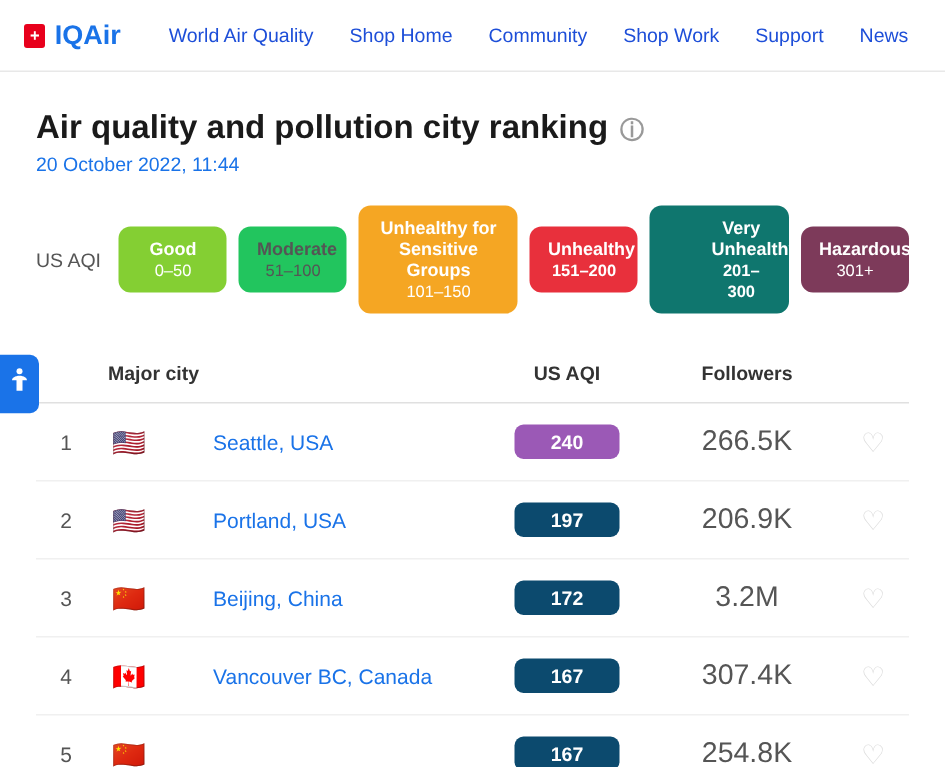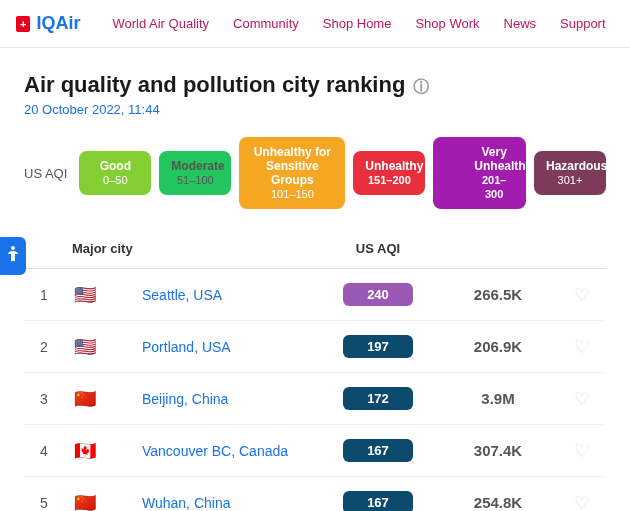--- a/index.html
+++ b/index.html
@@ -4,58 +4,58 @@
   <style>
     * { box-sizing: border-box; margin: 0; padding: 0; }
     body { font-family: -apple-system, BlinkMacSystemFont, 'Segoe UI', sans-serif; background: #fff; font-size: 14px; color: #333; width: 630px; }
 
     
     nav { display: flex; align-items: center; padding: 0 16px; height: 48px; border-bottom: 1px solid #e8e8e8; background: #fff; }
     .logo { display: flex; align-items: center; gap: 6px; margin-right: 20px; font-weight: 700; font-size: 18px; color: #1a1a1a; }
     .logo-icon { background: #e8001c; color: #fff; font-size: 11px; font-weight: 700; padding: 2px 4px; border-radius: 2px; }
     .logo-text { color: #1a73e8; font-weight: 800; }
     .nav-links { display: flex; gap: 0; align-items: center; }
-    .nav-link { padding: 0 12px; font-size: 13px; color: #be185d; cursor: pointer; white-space: nowrap; height: 48px; display: flex; align-items: center; }
+    .nav-link { padding: 0 12px; font-size: 13px; color: #1d4ed8; cursor: pointer; white-space: nowrap; height: 48px; display: flex; align-items: center; }
 
     
     .main { padding: 24px 24px 0 24px; }
 
     .page-title { font-size: 22px; font-weight: 600; color: #1a1a1a; display: flex; align-items: flex-end; gap: 8px; }
     .info-icon { color: #999; font-size: 16px; cursor: pointer; }
     .subtitle { font-size: 13px; color: #1a73e8; margin-top: 4px; }
 
     
     .aqi-legend { display: flex; align-items: center; gap: 8px; margin-top: 20px; }
     .aqi-label { font-size: 13px; color: #555; margin-right: 4px; white-space: nowrap; }
     .aqi-badge { border-radius: 8px; padding: 8px 12px; text-align: center; font-size: 12px; font-weight: 600; color: #fff; min-width: 72px; }
     .aqi-good { background: #84cf33; }
     .aqi-moderate { background: #22c55e; color: #555; }
     .aqi-sensitive { background: #f5a623; }
     .aqi-unhealthy { background: #e8303c; }
-    .aqi-very-unhealthy { background: #a21caf; padding-left: 41px; }
+    .aqi-very-unhealthy { background: #0f766e; padding-left: 41px; }
     .aqi-hazardous { background: #7d3a5a; }
 
     
     .table-header { display: grid; grid-template-columns: 40px 1fr 120px 120px 48px; padding: 12px 0; border-bottom: 1px solid #e0e0e0; margin-top: 20px; }
     .table-header span { font-size: 13px; font-weight: 600; color: #333; }
     .table-header .col-city { padding-left: 8px; }
     .table-header .col-aqi { text-align: center; }
     .table-header .col-followers { text-align: center; }
 
     .table-row { display: grid; grid-template-columns: 40px 1fr 120px 120px 48px; padding: 14px 0; border-bottom: 1px solid #f0f0f0; align-items: center; }
 
     .col-rank { font-size: 14px; color: #555; text-align: center; }
     .col-city-info { display: flex; align-items: center; gap: 10px; padding-left: 8px; }
     .flag { width: 28px; height: 20px; border-radius: 3px; overflow: hidden; display: inline-flex; align-items: center; justify-content: center; font-size: 18px; }
     .city-name { font-size: 14px; color: #1a73e8; cursor: pointer; margin-left: 32px; }
     .col-aqi-val { text-align: center; }
     .aqi-chip { display: inline-block; padding: 4px 24px; border-radius: 6px; font-size: 13px; font-weight: 600; color: #fff; min-width: 54px; text-align: center; }
     .chip-purple { background: #9b59b6; }
     .chip-red { background: #0c4a6e; }
-    .col-followers-val { font-size: 15px; color: #555; text-align: center; font-weight: bold; }
+    .col-followers-val { font-size: 19px; color: #555; text-align: center; }
     .col-heart { text-align: center; }
     .heart-icon { color: #ddd; font-size: 18px; cursor: pointer; }
 
     
     .accessibility-btn {
       position: fixed; left: 0; top: 50%; transform: translateY(-50%);
       background: #1a73e8; color: #fff; border-radius: 0 6px 6px 0;
       padding: 8px 6px; font-size: 16px; cursor: pointer; z-index: 100;
     }
   </style>
@@ -63,25 +63,25 @@
 <body>
 
 <nav>
   <div class="logo">
     <span class="logo-icon">+</span>
     <span class="logo-text">IQAir</span>
   </div>
   <div class="nav-links">
 
   <span class="nav-link">World Air Quality</span>
+      <span class="nav-link">Shop Home</span>
       <span class="nav-link">Community</span>
-      <span class="nav-link">Shop Home</span>
       <span class="nav-link">Shop Work</span>
+      <span class="nav-link">Support</span>
       <span class="nav-link">News</span>
-      <span class="nav-link">Support</span>
     </div>
 </nav>
 
 <div class="main">
   <h1 class="page-title">
     <span>Air quality and pollution city ranking</span>
     <span class="info-icon">ⓘ</span>
   </h1>
   <div class="subtitle">20 October 2022, 11:44</div>
 
@@ -93,20 +93,21 @@
       <div class="aqi-badge aqi-sensitive">Unhealthy for Sensitive Groups<br><span style="font-weight:400;font-size:11px;">101–150</span></div>
       <div class="aqi-badge aqi-unhealthy">Unhealthy<br><span style="font-weight:700;font-size:11px;">151–200</span></div>
       <div class="aqi-badge aqi-very-unhealthy">Very Unhealthy<br><span style="font-weight:700;font-size:11px;">201–300</span></div>
       <div class="aqi-badge aqi-hazardous">Hazardous<br><span style="font-weight:400;font-size:11px;">301+</span></div>
     </div>
 
   <div class="table-header">
     <span class="col-rank"></span>
     <span class="col-city">Major city</span>
     <span class="col-aqi">US AQI</span>
+    <span class="col-followers">Followers</span>
     <span></span>
   </div>
 
   <div id="table-body">
       <div class="table-row">
     <span class="col-rank">1</span>
     <div class="col-city-info">
       <span class="flag">🇺🇸</span>
       <span class="city-name">Seattle, USA</span>
     </div>
@@ -134,21 +135,21 @@
   </div>
       <div class="table-row">
     <span class="col-rank">3</span>
     <div class="col-city-info">
       <span class="flag">🇨🇳</span>
       <span class="city-name">Beijing, China</span>
     </div>
     <div class="col-aqi-val">
       <span class="aqi-chip chip-red">172</span>
     </div>
-    <div class="col-followers-val">3.9M</div>
+    <div class="col-followers-val">3.2M</div>
     <div class="col-heart">
       <span class="heart-icon">♡</span>
     </div>
   </div>
       <div class="table-row">
     <span class="col-rank">4</span>
     <div class="col-city-info">
       <span class="flag">🇨🇦</span>
       <span class="city-name">Vancouver BC, Canada</span>
     </div>
@@ -157,21 +158,20 @@
     </div>
     <div class="col-followers-val">307.4K</div>
     <div class="col-heart">
       <span class="heart-icon">♡</span>
     </div>
   </div>
       <div class="table-row">
     <span class="col-rank">5</span>
     <div class="col-city-info">
       <span class="flag">🇨🇳</span>
-      <span class="city-name">Wuhan, China</span>
     </div>
     <div class="col-aqi-val">
       <span class="aqi-chip chip-red">167</span>
     </div>
     <div class="col-followers-val">254.8K</div>
     <div class="col-heart">
       <span class="heart-icon">♡</span>
     </div>
   </div>
     </div>

